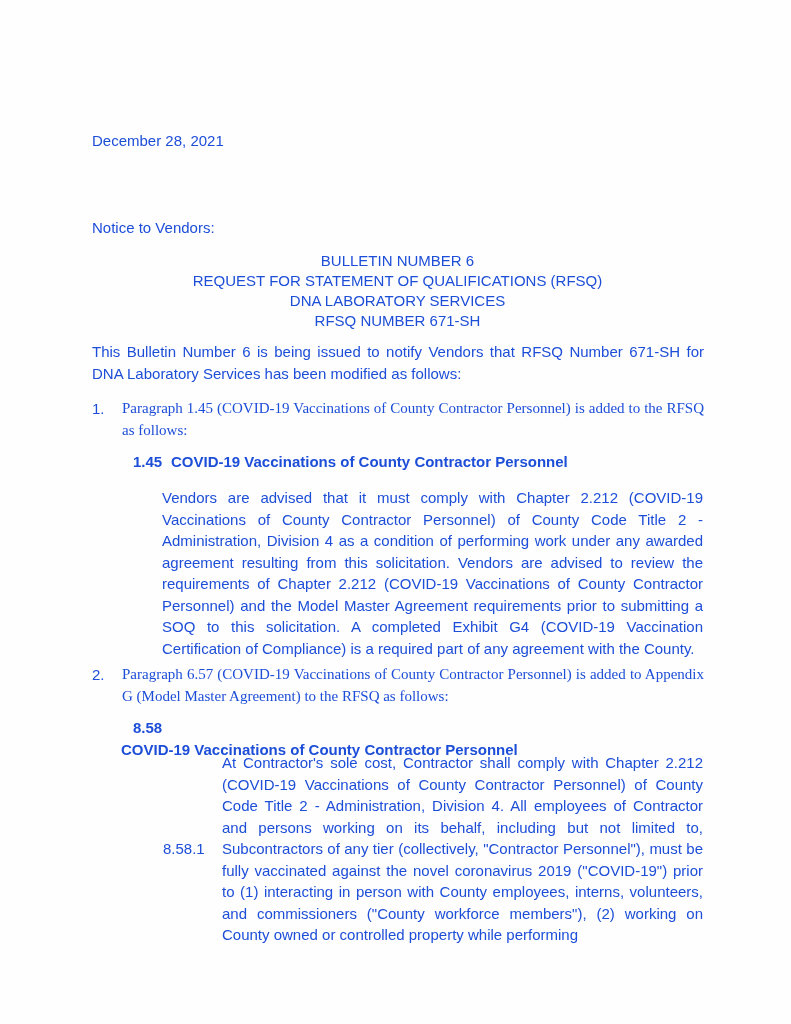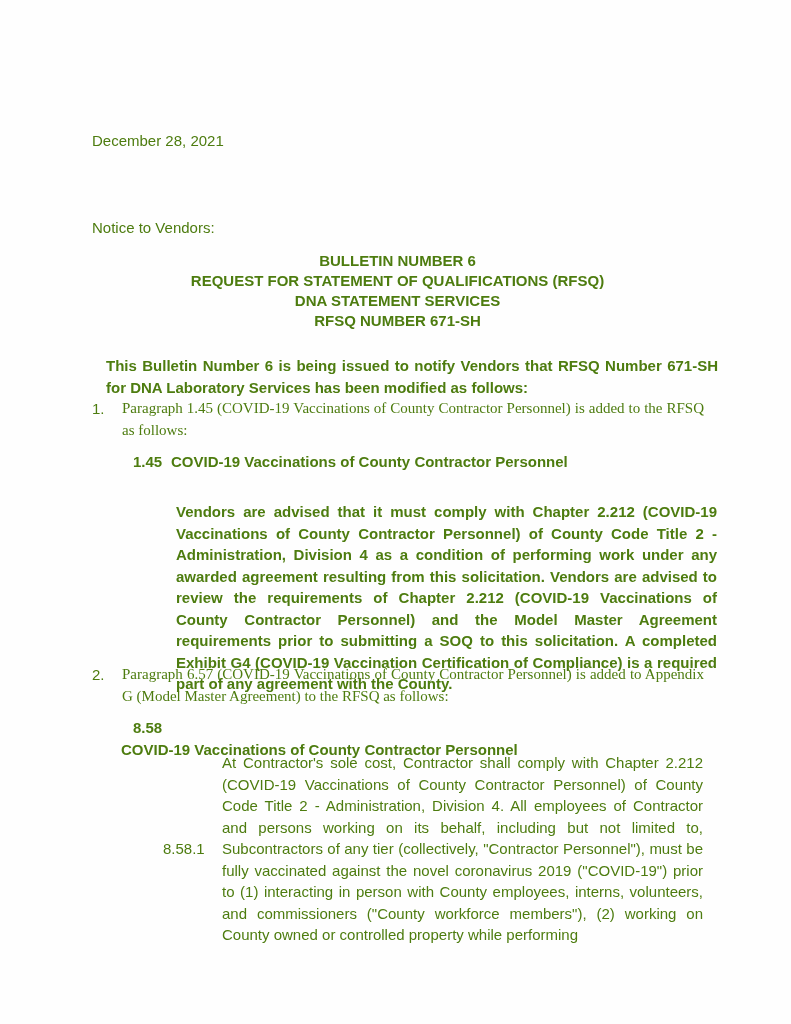--- a/index.html
+++ b/index.html
@@ -5,36 +5,36 @@
   html, body {
     margin: 0;
     padding: 0;
     background: #ffffff;
   }
   .sheet {
     position: relative;
     width: 791px;
     height: 1024px;
     background: #fefefe;
-    color: #4d7c0f;
+    color: #1d4ed8;
     font-family: "Liberation Sans", "DejaVu Sans", sans-serif;
     font-size: 15px;
     line-height: 21.5px;
     overflow: hidden;
   }
   .abs { position: absolute; }
-  p { margin: 14px; font-weight: bold; }
+  p { margin: 0; }
 
   .date        { left: 92px;  top: 130px; }
   .salutation  { left: 92px;  top: 217px; }
 
   .title-block {
     left: 92px; top: 251px; width: 611px;
     text-align: center;
-    font-weight: 700;
+    font-weight: 400;
     line-height: 20px;
   }
 
   .intro { left: 92px; top: 341px; width: 612px; text-align: justify; }
 
   .list-item { display: flex; width: 612px; }
   .item1 { left: 92px; top: 398px; }
   .item2 { left: 92px; top: 664px; }
   .li-num  { flex: none; width: 30px; }
   .li-text { flex: 1; text-align: justify; font-family: Liberation Serif, serif; }
@@ -56,21 +56,21 @@
 
 <div class="sheet">
 
   <div class="abs date">December 28, 2021</div>
 
   <div class="abs salutation">Notice to Vendors:</div>
 
   <div class="abs title-block">
     <div class="title-line">BULLETIN NUMBER 6</div>
     <div class="title-line">REQUEST FOR STATEMENT OF QUALIFICATIONS (RFSQ)</div>
-    <div class="title-line">DNA STATEMENT SERVICES</div>
+    <div class="title-line">DNA LABORATORY SERVICES</div>
     <div class="title-line">RFSQ NUMBER 671-SH</div>
   </div>
 
   <p class="abs intro">This Bulletin Number 6 is being issued to notify Vendors that RFSQ Number 671-SH for DNA Laboratory Services has been modified as follows:</p>
 
   <div class="abs list-item item1">
     <span class="li-num">1.</span>
     <span class="li-text">Paragraph 1.45 (COVID-19 Vaccinations of County Contractor Personnel) is added to the RFSQ as follows:</span>
   </div>
 

